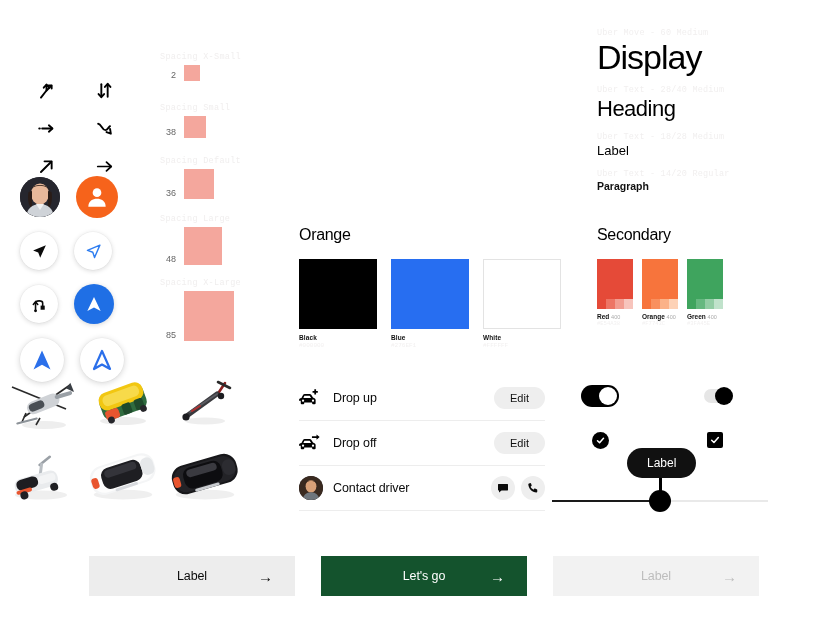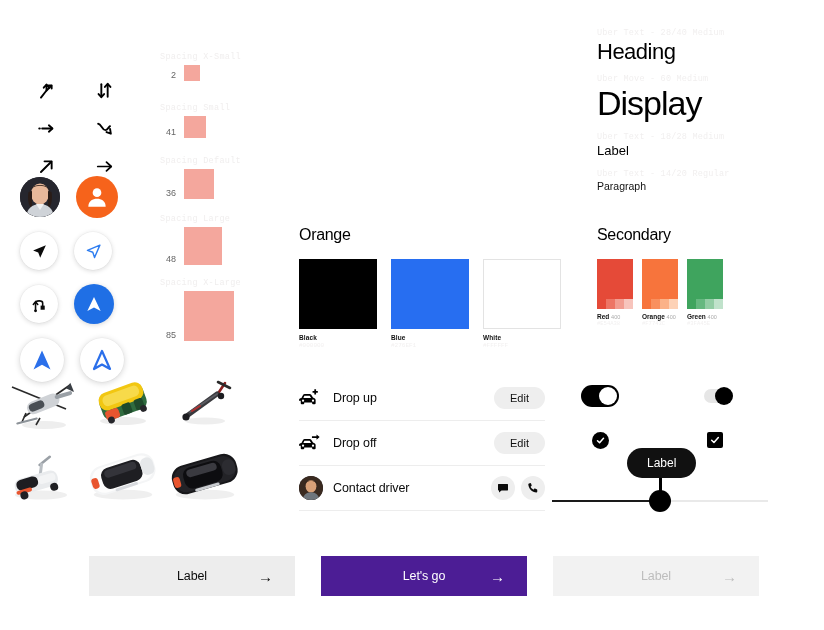--- a/index.html
+++ b/index.html
@@ -52,21 +52,21 @@
               font-size:62px; line-height:.98; letter-spacing:-2.6px;
               font-weight:300; color:#0a0a0a; }
 
   
   .typescale { position:absolute; left:597px; top:28px; width:210px; }
   .ts-note { font-size:8.5px; color:#f1efef; font-family:"Liberation Mono", monospace;
              letter-spacing:.2px; margin-bottom:1px; }
   .ts-display  { font-size:34px; font-weight:500; letter-spacing:-1px; line-height:1.1; color:#000; margin-bottom:9px;}
   .ts-heading  { font-size:22px; font-weight:500; letter-spacing:-.5px; line-height:1.15; color:#000; margin-bottom:10px;}
   .ts-label    { font-size:13px; font-weight:500; color:#000; margin-bottom:11px; }
-  .ts-para     { font-size:10.5px; font-weight:400; color:#111; }
+  .ts-para     { font-size:10.5px; font-weight:700; color:#111; }
 
   
   .sec-title { font-size:16px; font-weight:500; color:#000; letter-spacing:-.3px; }
   .primary { position:absolute; left:299px; top:226px; }
   .prim-sw { display:flex; gap:14px; margin-top:15px; }
   .sw-col { width:78px; }
   .sw-box { width:78px; height:70px; }
   .sw-name { font-size:6.5px; font-weight:700; color:#111; margin-top:5px; letter-spacing:.1px; }
   .sw-hex { font-size:6px; color:#f2f0f0; font-family:"Liberation Mono", monospace; margin-top:1px; }
 
@@ -117,21 +117,21 @@
             padding:8px 20px; font-size:12px; }
 
   
   .btnbar { position:absolute; left:89px; top:556px; width:670px; display:flex; gap:26px; }
   .btn { flex:1; height:40px; display:flex; align-items:center; justify-content:center;
          position:relative; font-size:12.5px; cursor:pointer; border:none;
          font-family:"Liberation Sans", sans-serif; }
   .btn .bl { letter-spacing:-.1px; }
   .btn .ar { position:absolute; right:22px; font-size:15px; line-height:1; }
   .btn-secondary { background:#EDEDED; color:#0a0a0a; }
-  .btn-primary   { background:#4c1d95; color:#fff; }
+  .btn-primary   { background:#14532d; color:#fff; }
   .btn-disabled  { background:#F2F2F2; color:#BDBDBD; cursor:default; }
 </style>
 </head>
 <body>
 
 <div class="stage">
 
   <div class="icon-grid">
     <div class="icon-row">
       <div class="arrow-ico">
@@ -340,21 +340,21 @@
     <div class="sp-block">
       <div class="sp-title">Spacing X-Small</div>
       <div class="sp-line">
         <div class="sp-num">2</div>
         <div class="sp-sq" style="width:16px;height:16px;"></div>
       </div>
     </div>
     <div class="sp-block" style="margin-top:22px;">
       <div class="sp-title">Spacing Small</div>
       <div class="sp-line">
-        <div class="sp-num">41</div>
+        <div class="sp-num">38</div>
         <div class="sp-sq" style="width:22px;height:22px;"></div>
       </div>
     </div>
     <div class="sp-block" style="margin-top:18px;">
       <div class="sp-title">Spacing Default</div>
       <div class="sp-line">
         <div class="sp-num">36</div>
         <div class="sp-sq" style="width:30px;height:30px;"></div>
       </div>
     </div>
@@ -370,26 +370,26 @@
       <div class="sp-line">
         <div class="sp-num">85</div>
         <div class="sp-sq" style="width:50px;height:50px;"></div>
       </div>
     </div>
   </div>
 
 
   <div class="typescale">
     <div>
+      <div class="ts-note">Uber Move - 60 Medium</div>
+      <div class="ts-display">Display</div>
+    </div>
+    <div>
       <div class="ts-note">Uber Text - 28/40 Medium</div>
       <div class="ts-heading">Heading</div>
-    </div>
-    <div>
-      <div class="ts-note">Uber Move - 60 Medium</div>
-      <div class="ts-display">Display</div>
     </div>
     <div>
       <div class="ts-note">Uber Text - 18/28 Medium</div>
       <div class="ts-label">Label</div>
     </div>
     <div>
       <div class="ts-note">Uber Text - 14/20 Regular</div>
       <div class="ts-para">Paragraph</div>
     </div>
   </div>

